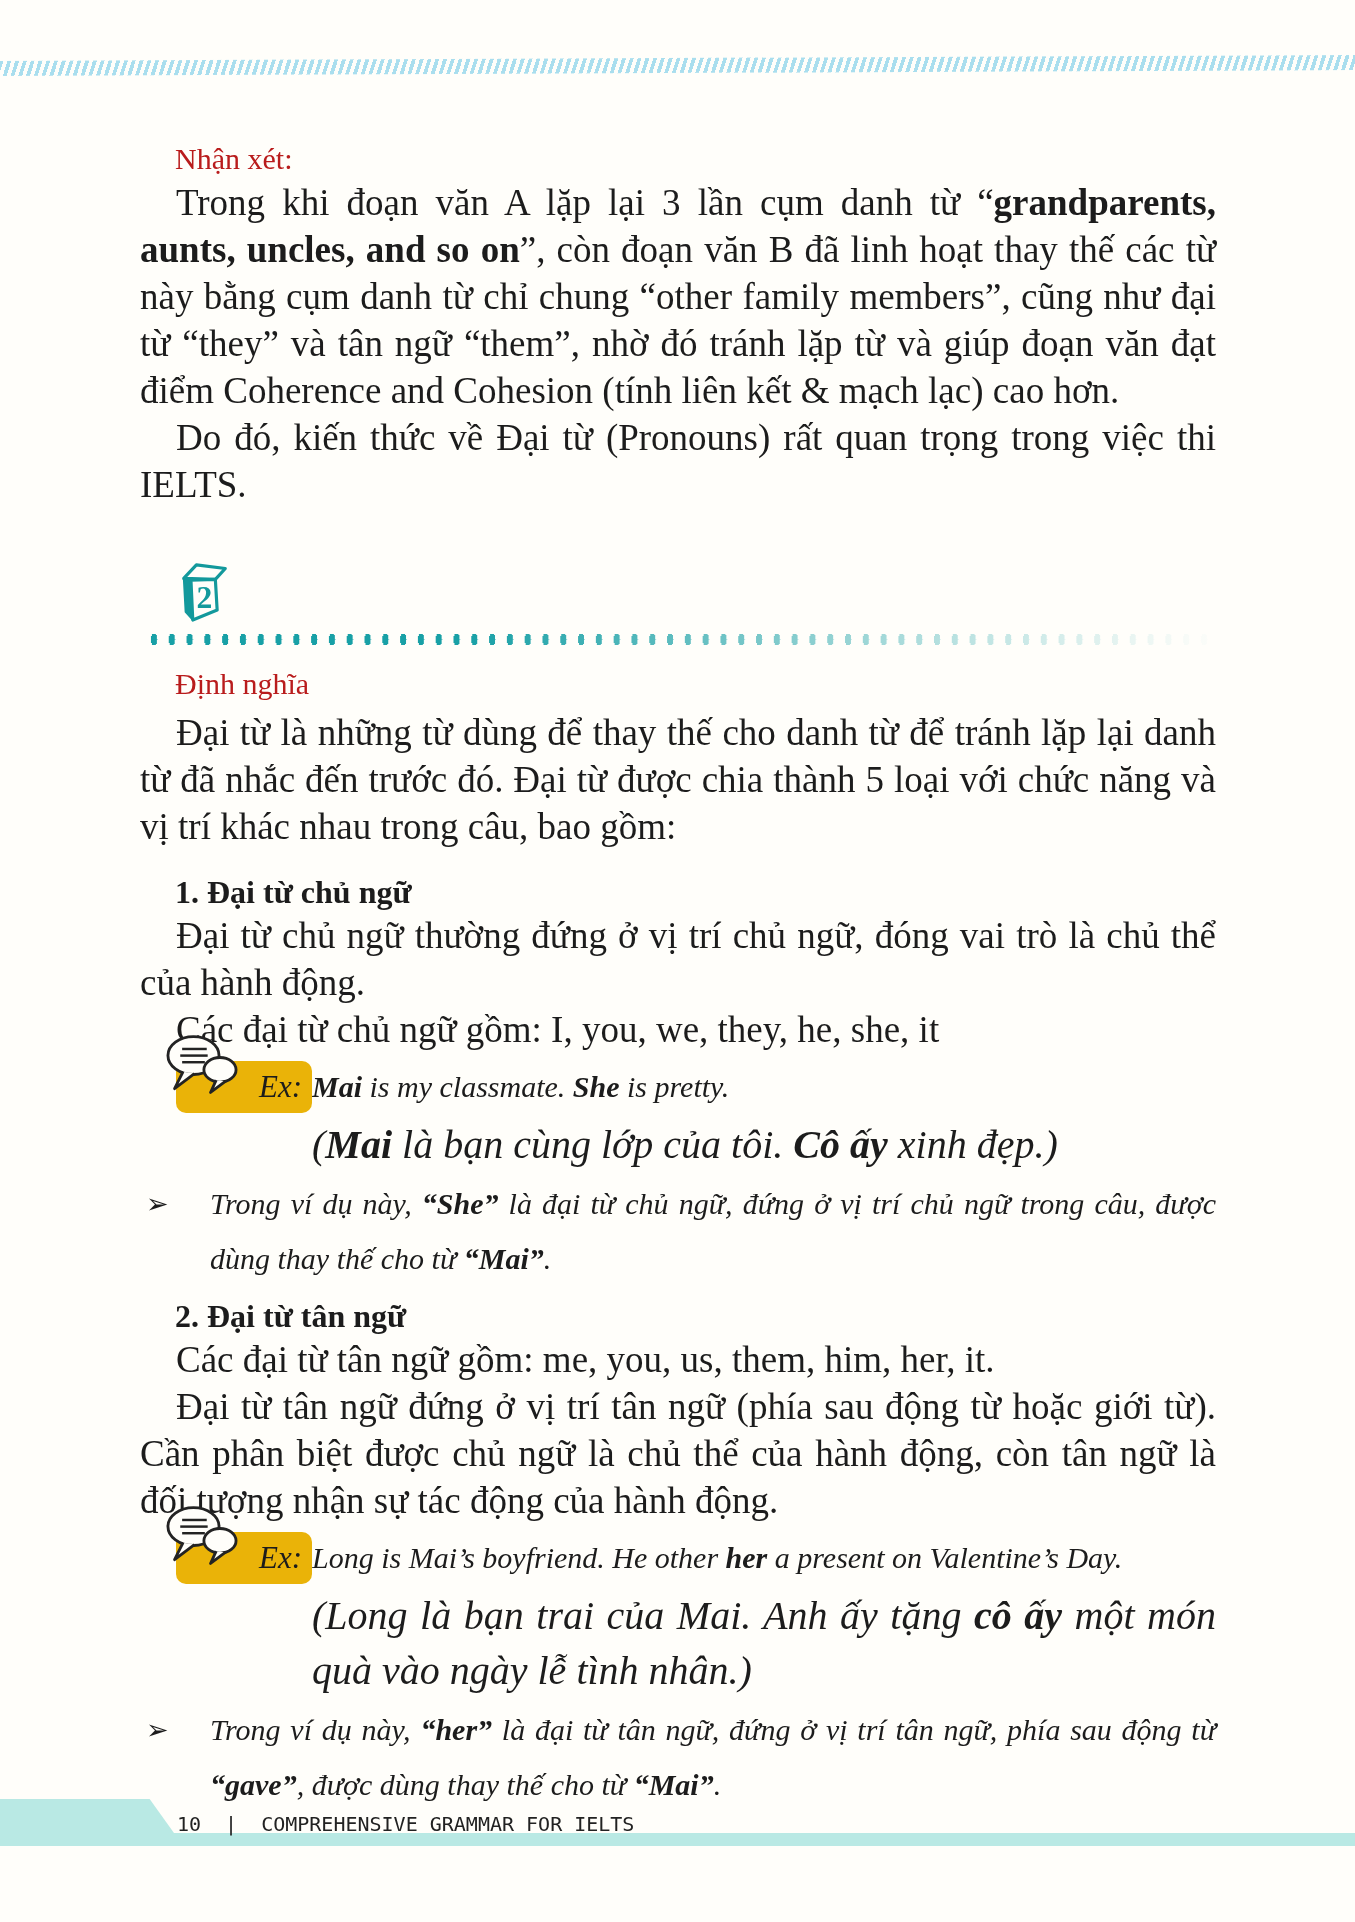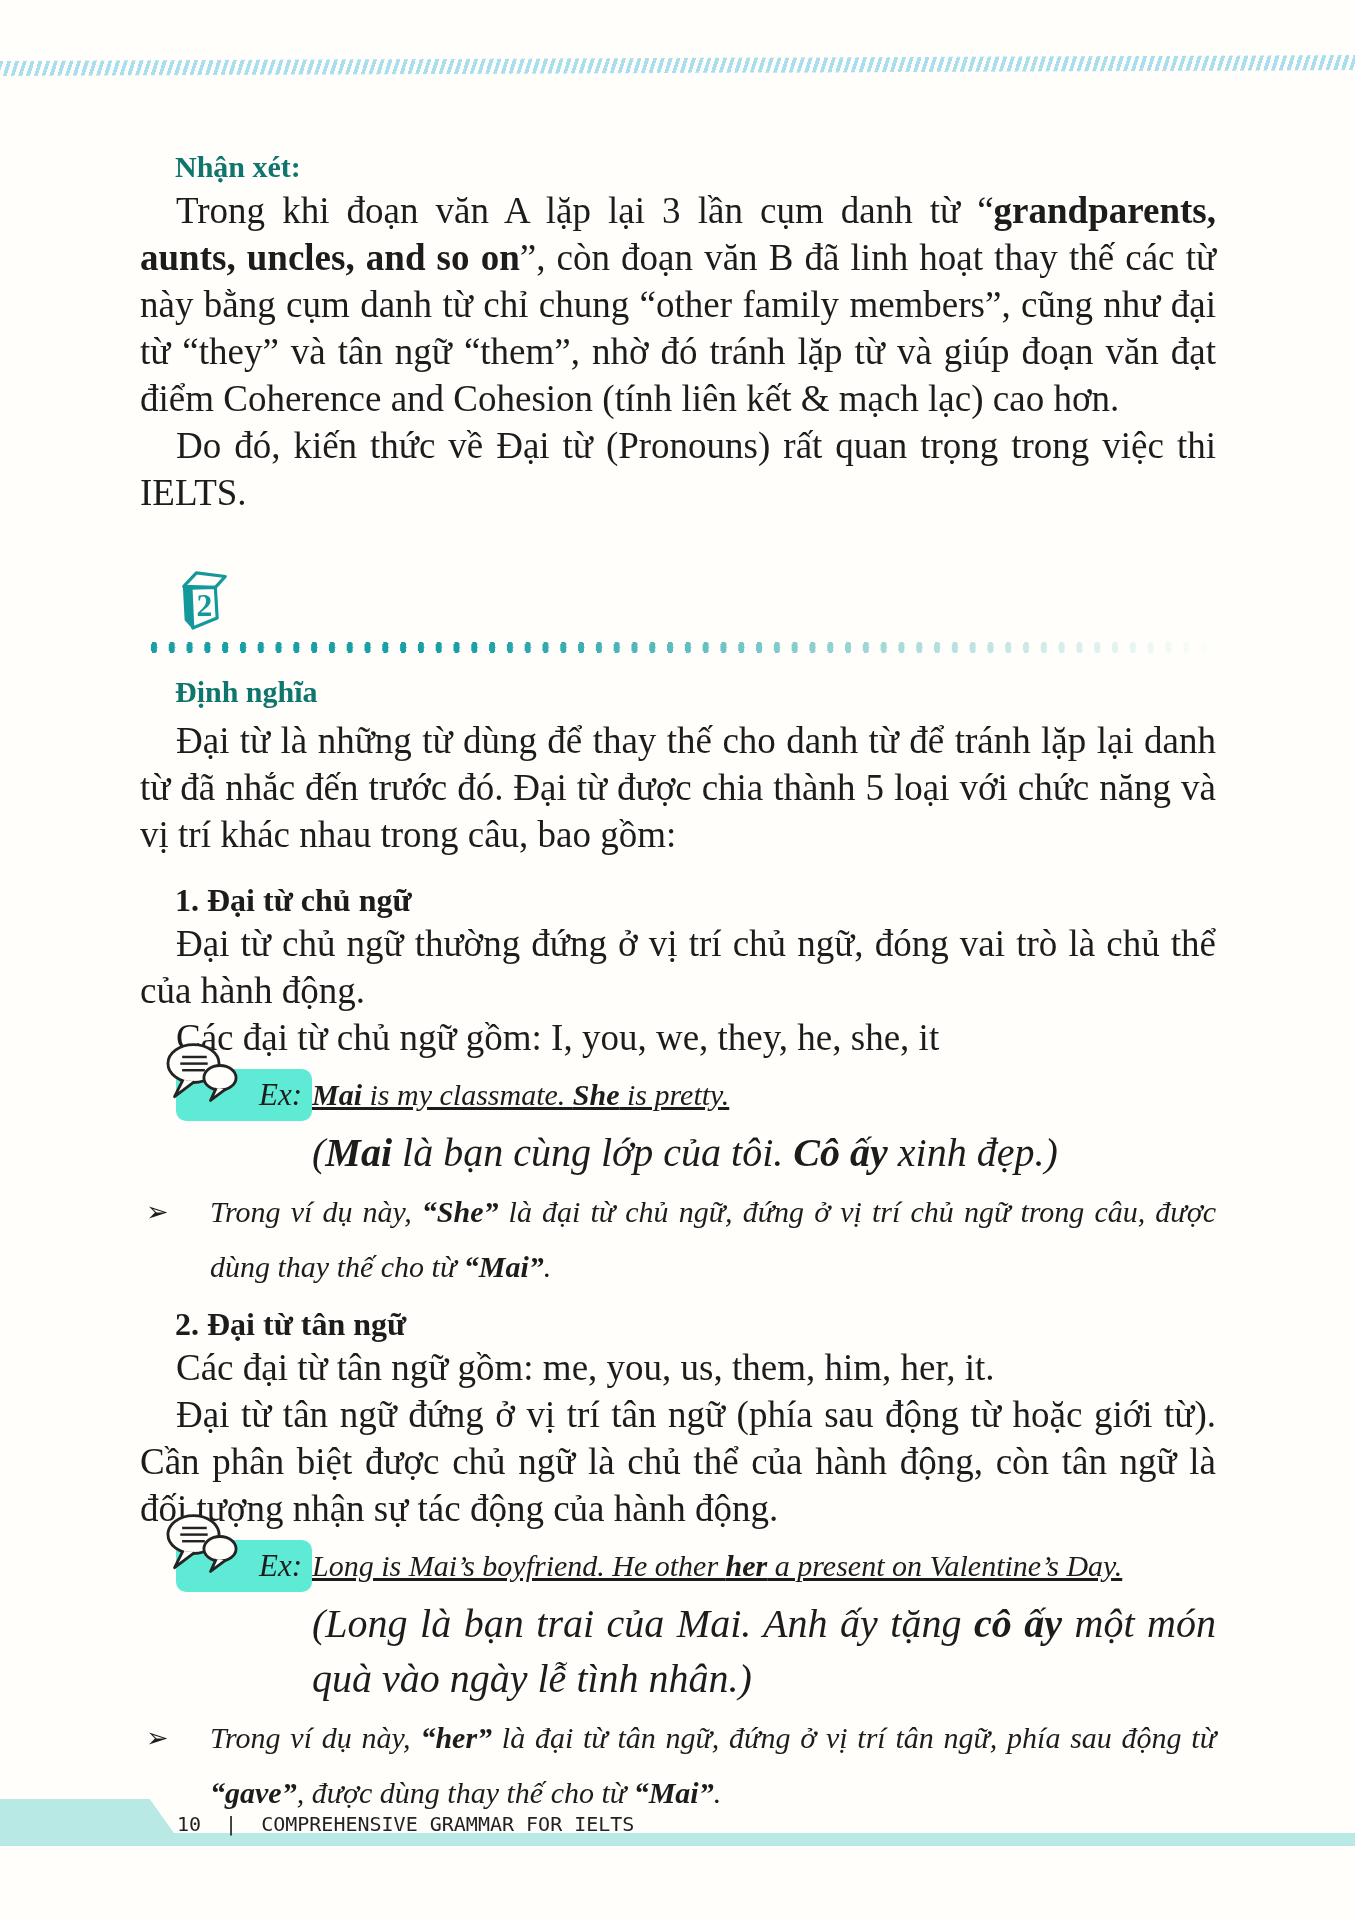--- a/index.html
+++ b/index.html
@@ -8,21 +8,21 @@
     background:#FFFEFA;color:#1C1C1C;
     font-family:"Liberation Serif", serif;
   }
   
   .top-stripe{
     position:absolute;top:58px;left:-8px;width:1372px;height:15px;
     background:repeating-linear-gradient(108deg,#A9DEEE 0 3.6px,rgba(255,255,255,0) 3.6px 7.4px);
     transform:rotate(-0.25deg);
   }
   .content{position:absolute;left:140px;top:131px;width:1076px;}
-  .teal-h{color:#0f766e;font-size:30px;font-weight:bold;line-height:40px;margin:16px 0 0 35px;}
+  .teal-h{color:#b91c1c;font-size:30px;font-weight:normal;line-height:40px;margin:8px 0 0 35px;}
   .black-h{font-size:32px;font-weight:bold;line-height:40px;margin:0 0 0 35px;}
   .para{font-size:37px;line-height:47px;text-align:justify;text-indent:36px;margin:0;}
   .m-def{margin-top:5px;}
   .m-s1h{margin-top:22px;}
   .m-s2h{margin-top:10px;}
   .m-dn{margin-top:16px;}
 
   
   .gb-header{display:flex;align-items:center;gap:16px;margin:52px 0 0 32px;}
   .gb-icon{flex:0 0 auto;}
@@ -31,24 +31,24 @@
     height:17px;width:1072px;margin:7px 0 0 6px;
     background-image:
       linear-gradient(to right, rgba(255,254,250,0) 30%, rgba(255,254,250,0.65) 72%, rgba(255,254,250,0.98) 98%),
       radial-gradient(ellipse 3.4px 6px at 8px 8.5px, #18A0A6 98%, rgba(255,255,255,0));
     background-size:100% 100%, 17.8px 17px;
     background-repeat:no-repeat, repeat-x;
   }
 
   
   .example{position:relative;padding-left:172px;min-height:56px;margin-top:6px;}
-  .ex-badge{position:absolute;left:36px;top:2px;width:136px;height:52px;background:#5eead4;border-radius:10px;}
+  .ex-badge{position:absolute;left:36px;top:2px;width:136px;height:52px;background:#eab308;border-radius:10px;}
   .ex-label{position:absolute;right:10px;top:50%;transform:translateY(-50%);font-style:italic;font-size:31px;color:#1C1C1C;}
   .bubble-icon{position:absolute;left:-14px;top:-30px;}
-  .ex-en{font-style:italic;font-size:30px;line-height:56px;text-decoration:underline;}
+  .ex-en{font-style:italic;font-size:30px;line-height:56px;}
   .ex-vi{padding-left:172px;font-style:italic;font-size:40px;line-height:55px;margin-top:2px;text-align:justify;}
   .bullet{position:relative;padding-left:70px;font-style:italic;font-size:30px;line-height:55px;text-align:justify;margin-top:4px;}
   .marker{position:absolute;left:6px;top:0;font-style:normal;font-family:"DejaVu Sans",sans-serif;font-size:27px;line-height:55px;}
   .b{font-weight:bold;}
 
   
   .footer{position:absolute;left:0;top:1799px;width:1355px;height:48px;}
   .footer-block{position:absolute;left:0;top:0;width:174px;height:34px;background:#B9E9E4;
     clip-path:polygon(0 0,86% 0,100% 100%,0 100%);}
   .footer-strip{position:absolute;left:0;top:34px;width:1355px;height:13px;background:#B9E9E4;}

